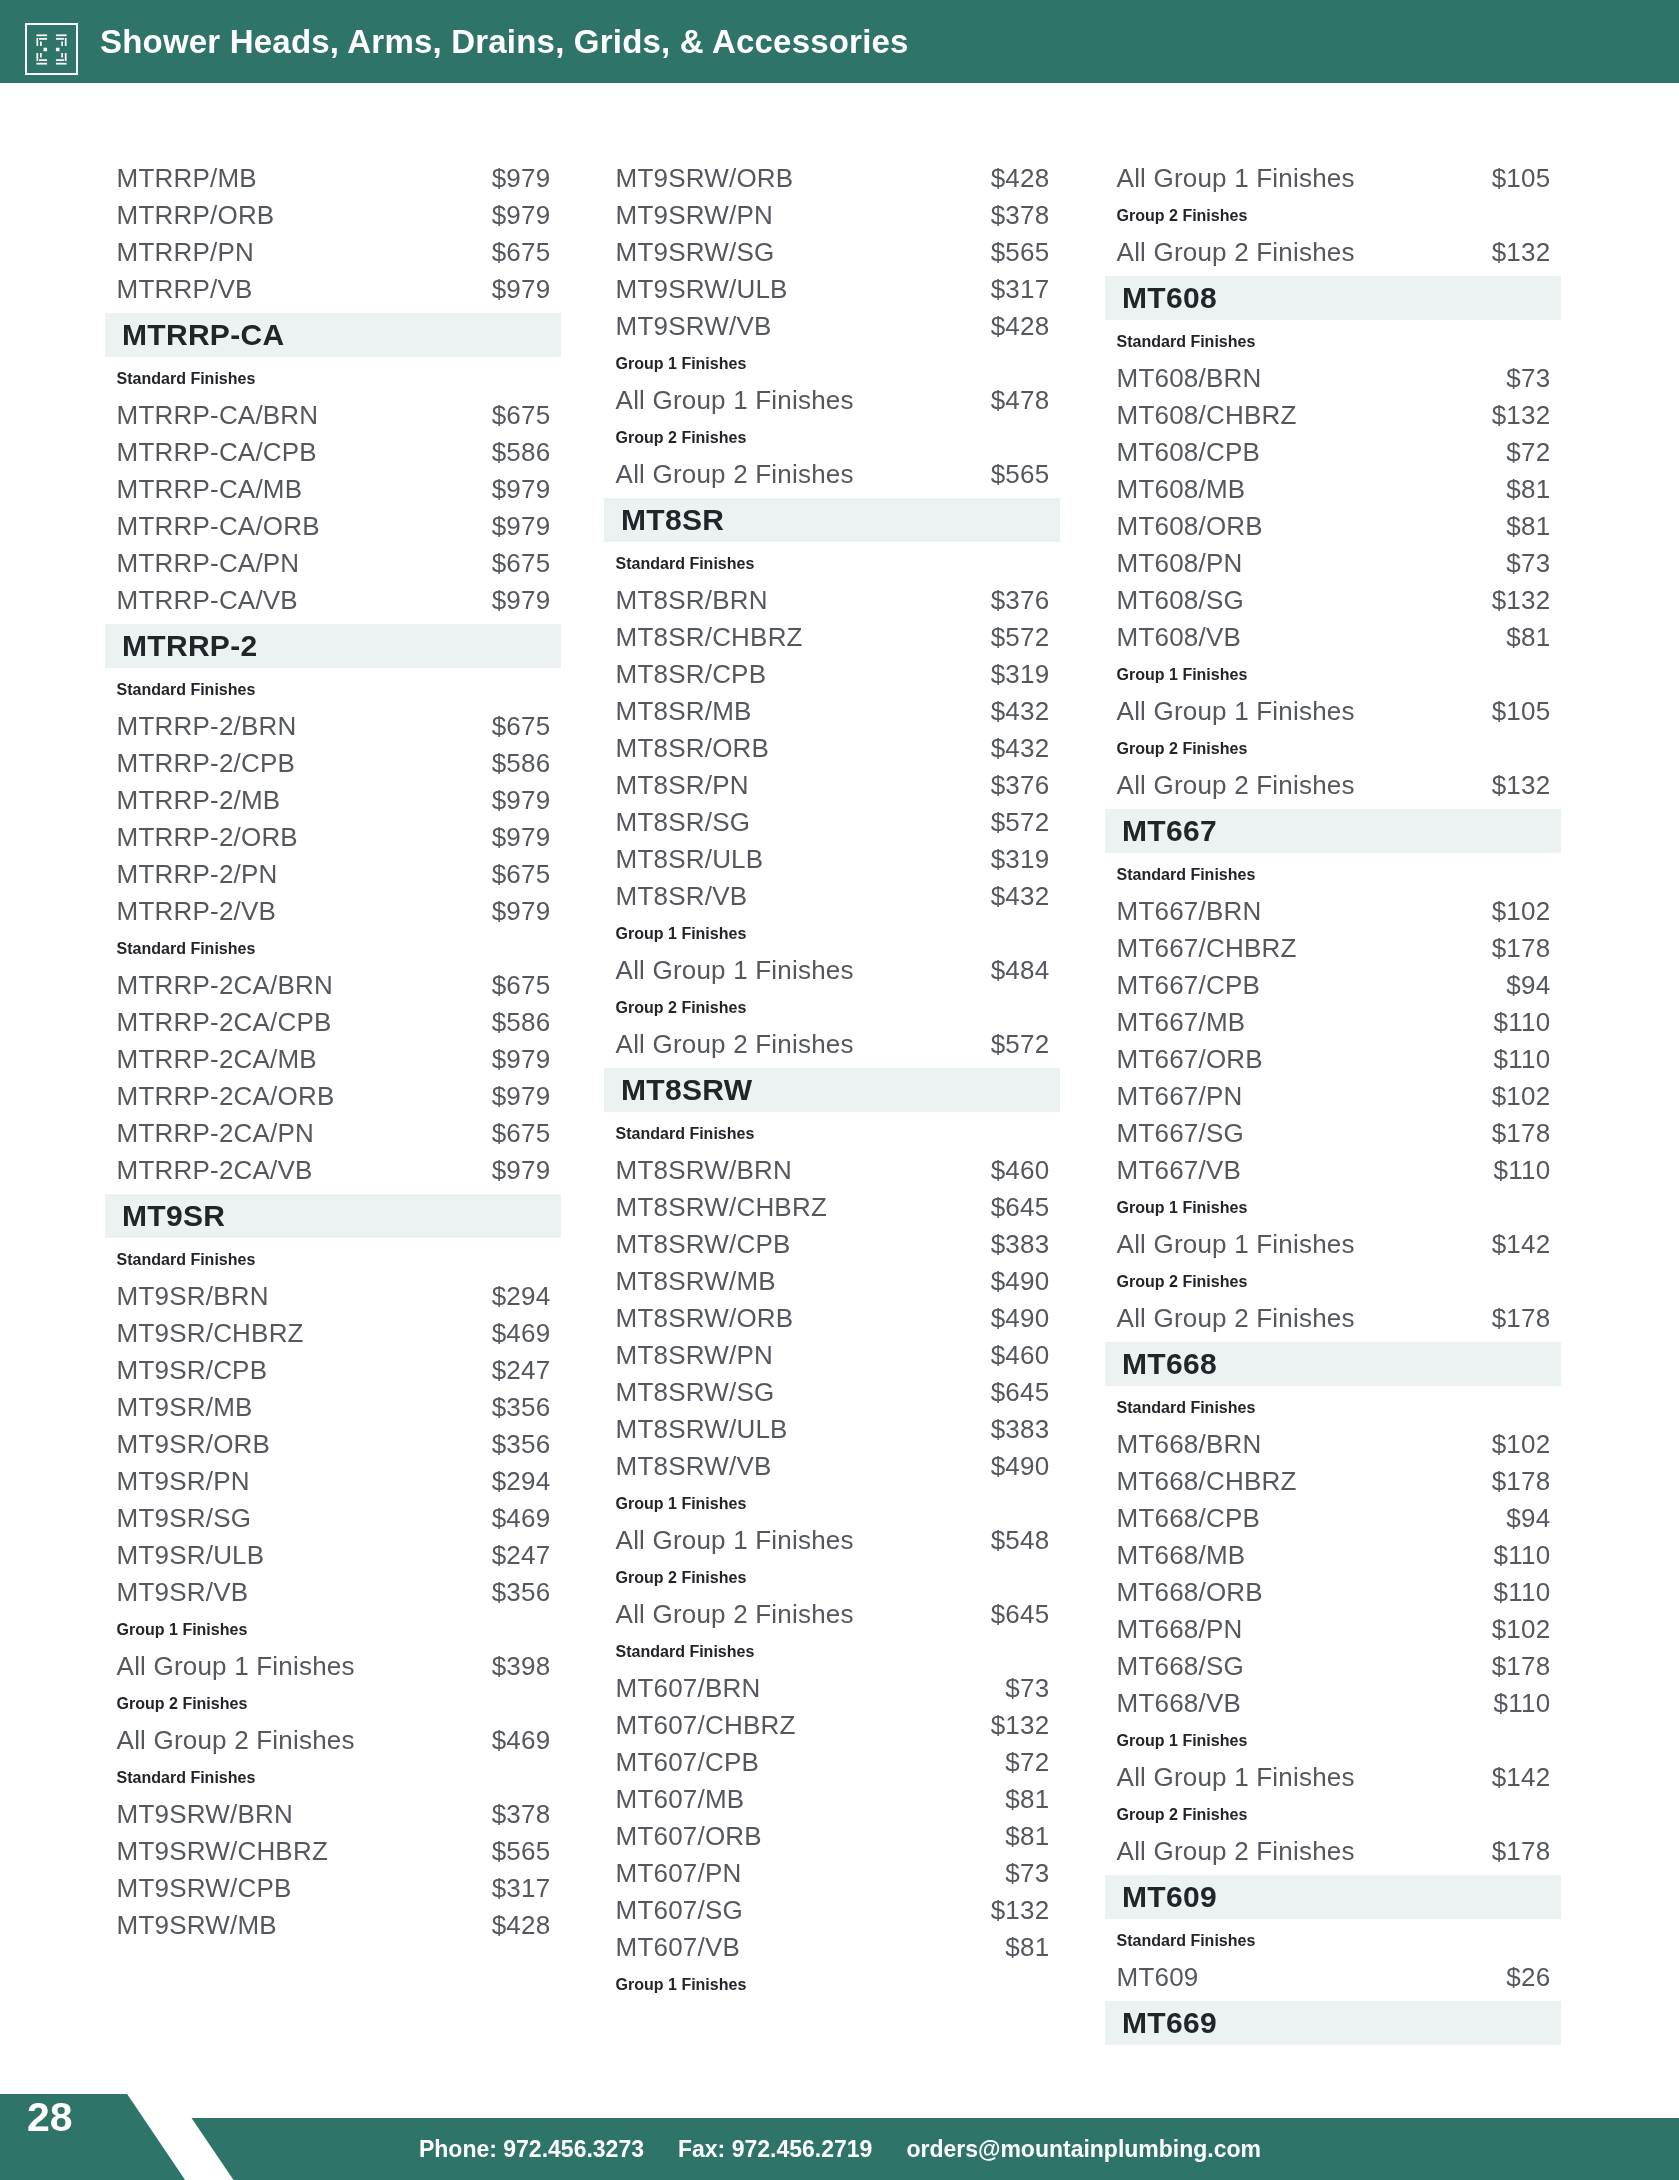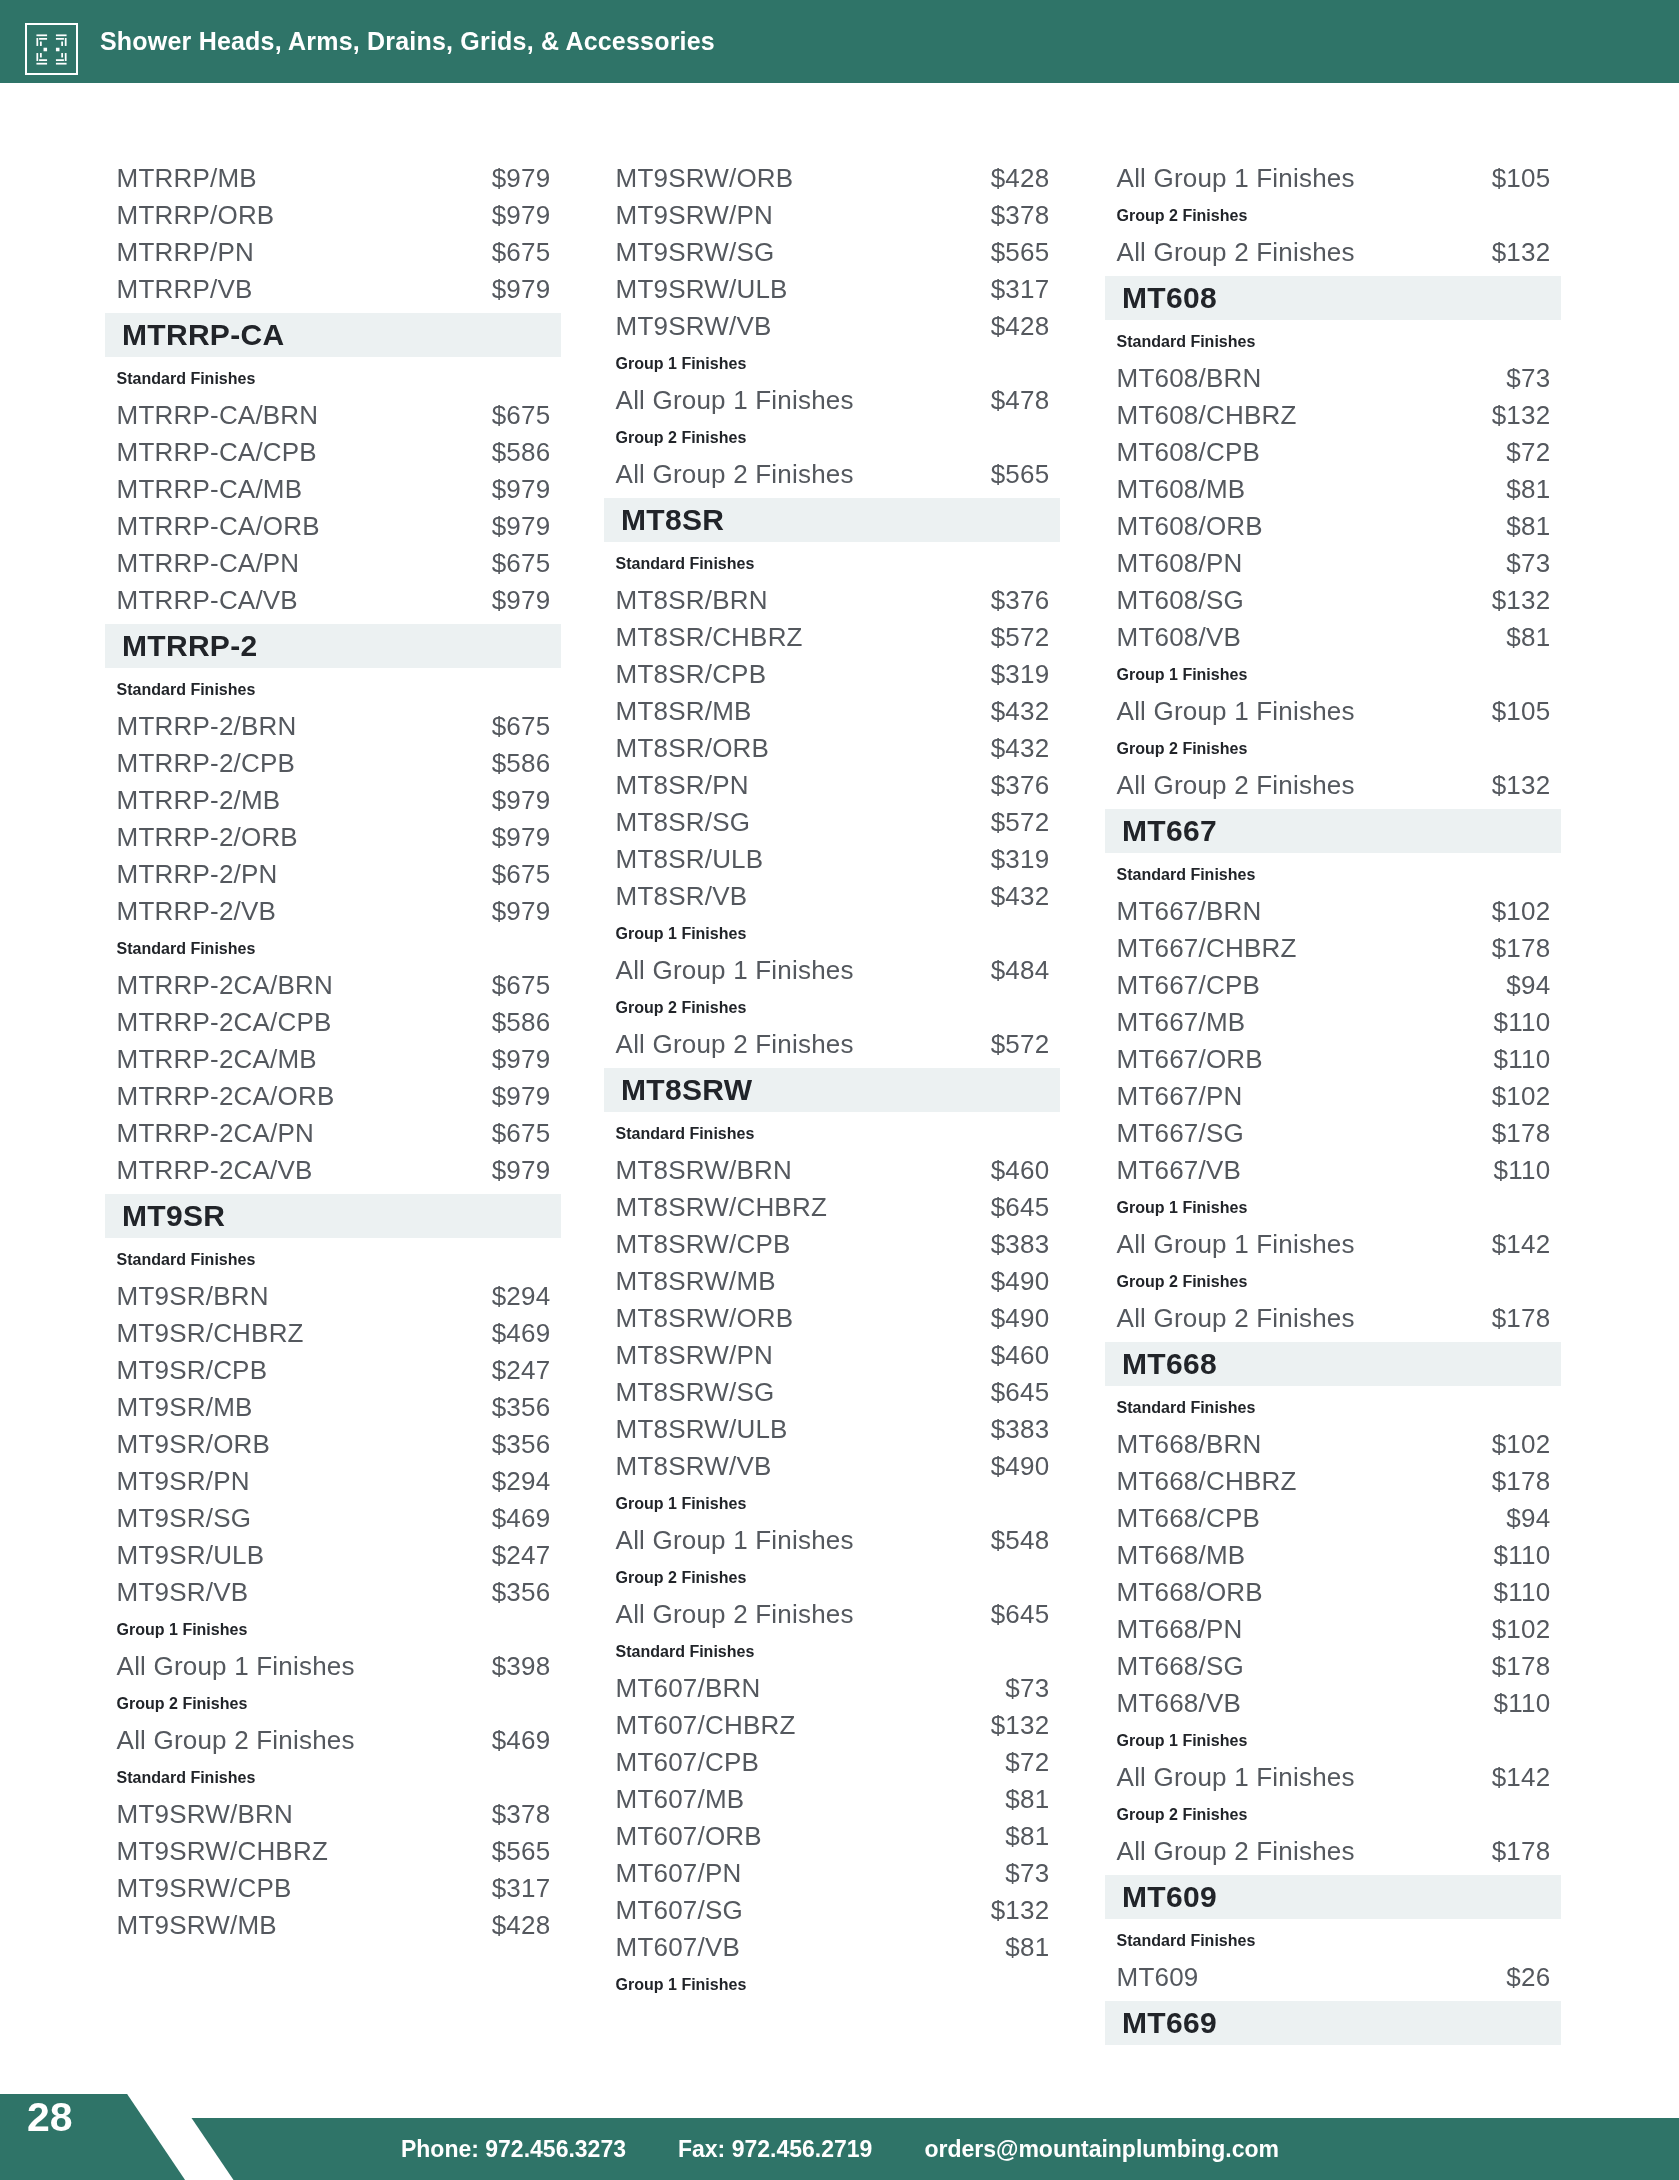--- a/index.html
+++ b/index.html
@@ -17,21 +17,21 @@
   .header{
     position:absolute;left:0;top:0;width:1680px;height:83px;
     background:var(--teal);
   }
   .logo{
     position:absolute;left:25px;top:23px;width:53px;height:52px;
     border:2.7px solid #fff;display:flex;align-items:center;justify-content:center;
   }
   .header-title{
     position:absolute;left:100px;top:0;height:83px;display:flex;align-items:center;
-    color:#fff;font-size:25px;font-weight:700;letter-spacing:0.2px;
+    color:#fff;font-size:33px;font-weight:700;letter-spacing:0.2px;
   }
   .column{position:absolute;top:160px;width:456px;}
   .col-1{left:105px;}
   .col-2{left:604px;}
   .col-3{left:1105px;}
   .row{
     height:37px;display:flex;align-items:center;justify-content:space-between;
     padding:0 10.7px 0 11.6px;font-size:26px;font-weight:300;color:var(--row-text);
     letter-spacing:0.2px;
   }
@@ -49,21 +49,21 @@
     position:absolute;left:0;top:2094px;width:223px;height:86px;
     background:var(--teal);
     clip-path:polygon(0 0,57% 0,83% 100%,0 100%);
     display:flex;align-items:flex-start;
   }
   .page-num{color:#fff;font-size:41px;font-weight:700;padding-left:27px;}
   .footer-bar{
     position:absolute;left:0;top:2118px;width:1680px;height:62px;
     background:var(--teal);
     clip-path:polygon(11.4% 0,100% 0,100% 100%,13.9% 100%);
-    display:flex;align-items:center;justify-content:center;gap:52px;
+    display:flex;align-items:center;justify-content:center;gap:34px;
     color:#fff;font-size:23px;font-weight:700;
   }
 </style>
 </head>
 <body>
 
 <div class="header">
   <div class="logo">
     <svg width="39" height="39" viewBox="0 0 44 44" aria-hidden="true">
       <g fill="#ffffff">

